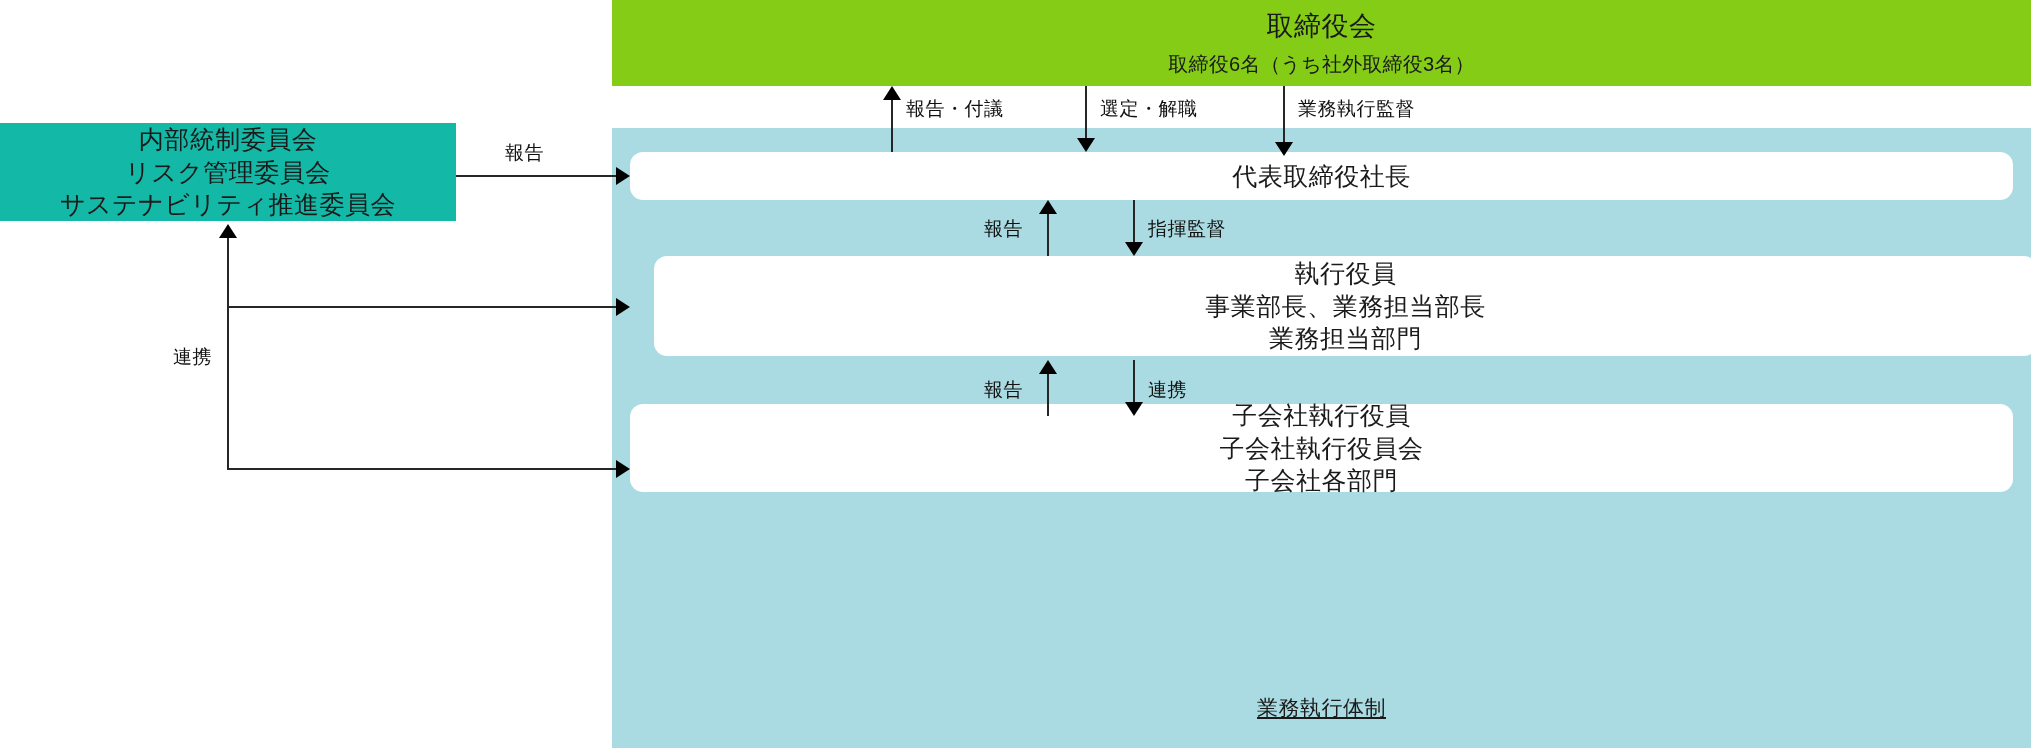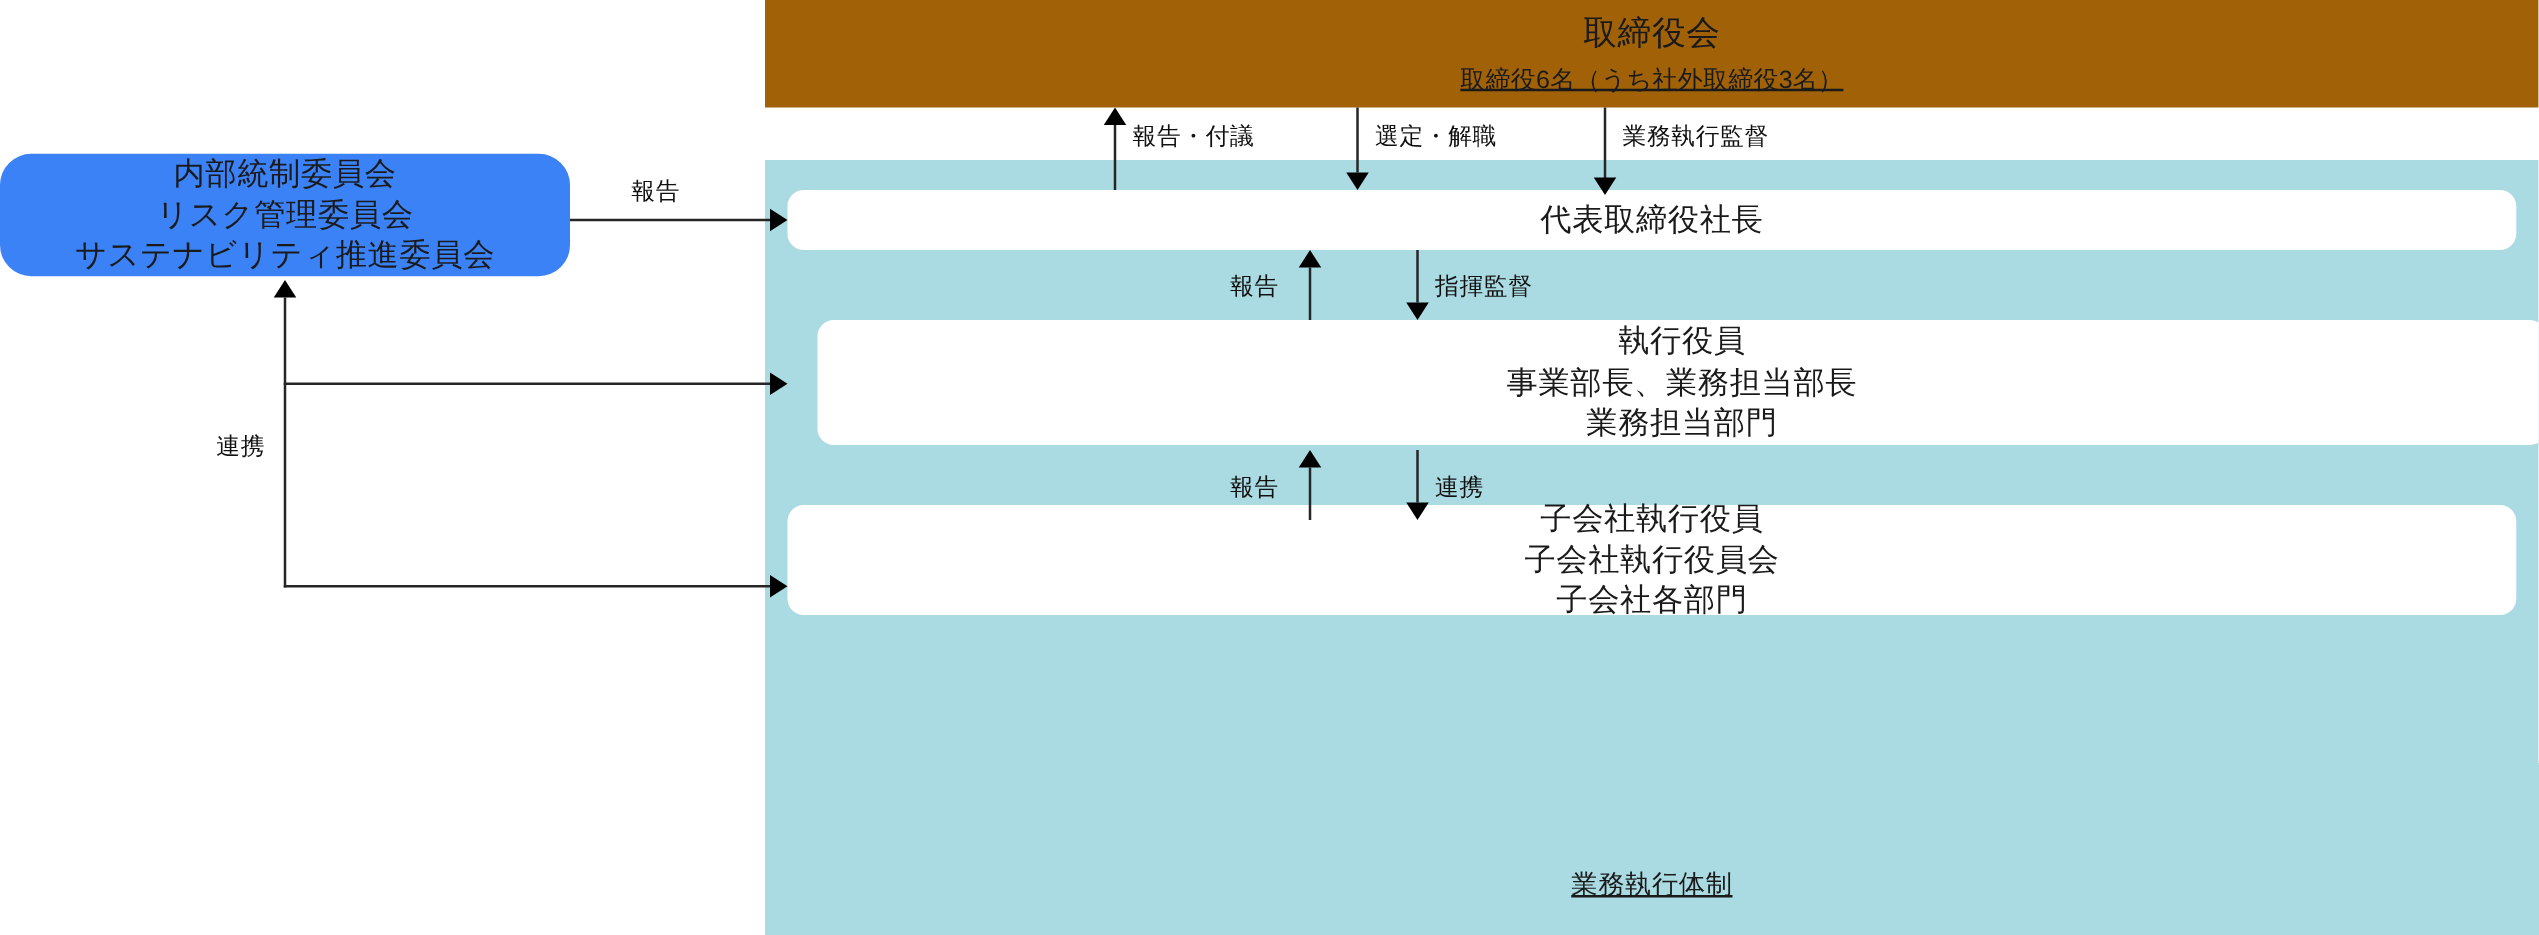--- a/index.html
+++ b/index.html
@@ -19,28 +19,27 @@
     height: 748px;
     background: #ffffff;
     overflow: hidden;
   }
 
   
   .abs { position: absolute; box-sizing: border-box; }
 
   
   .panel-board {
-    background: #a16207;
+    background: #84cc16;
   }
   .panel-exec-bg {
     background: #aadbe2;
   }
   .panel-committee {
-    background: #3b82f6;
-    border-radius: 25px;
+    background: #14b8a6;
   }
   .box-white {
     background: #ffffff;
     border-radius: 13px;
   }
 
   
   .center-text {
     display: flex;
     flex-direction: column;
@@ -54,21 +53,20 @@
     letter-spacing: 0.5px;
   }
   .title-md {
     font-size: 25px;
     letter-spacing: 0.5px;
   }
   .sub-sm {
     font-size: 20px;
     letter-spacing: 0.2px;
     margin-top: 6px;
-    text-decoration: underline;
   }
   .band-label {
     font-size: 21px;
     letter-spacing: 0.5px;
     text-decoration: underline;
   }
   .edge-label {
     font-size: 19px;
     letter-spacing: 0.5px;
     white-space: nowrap;

